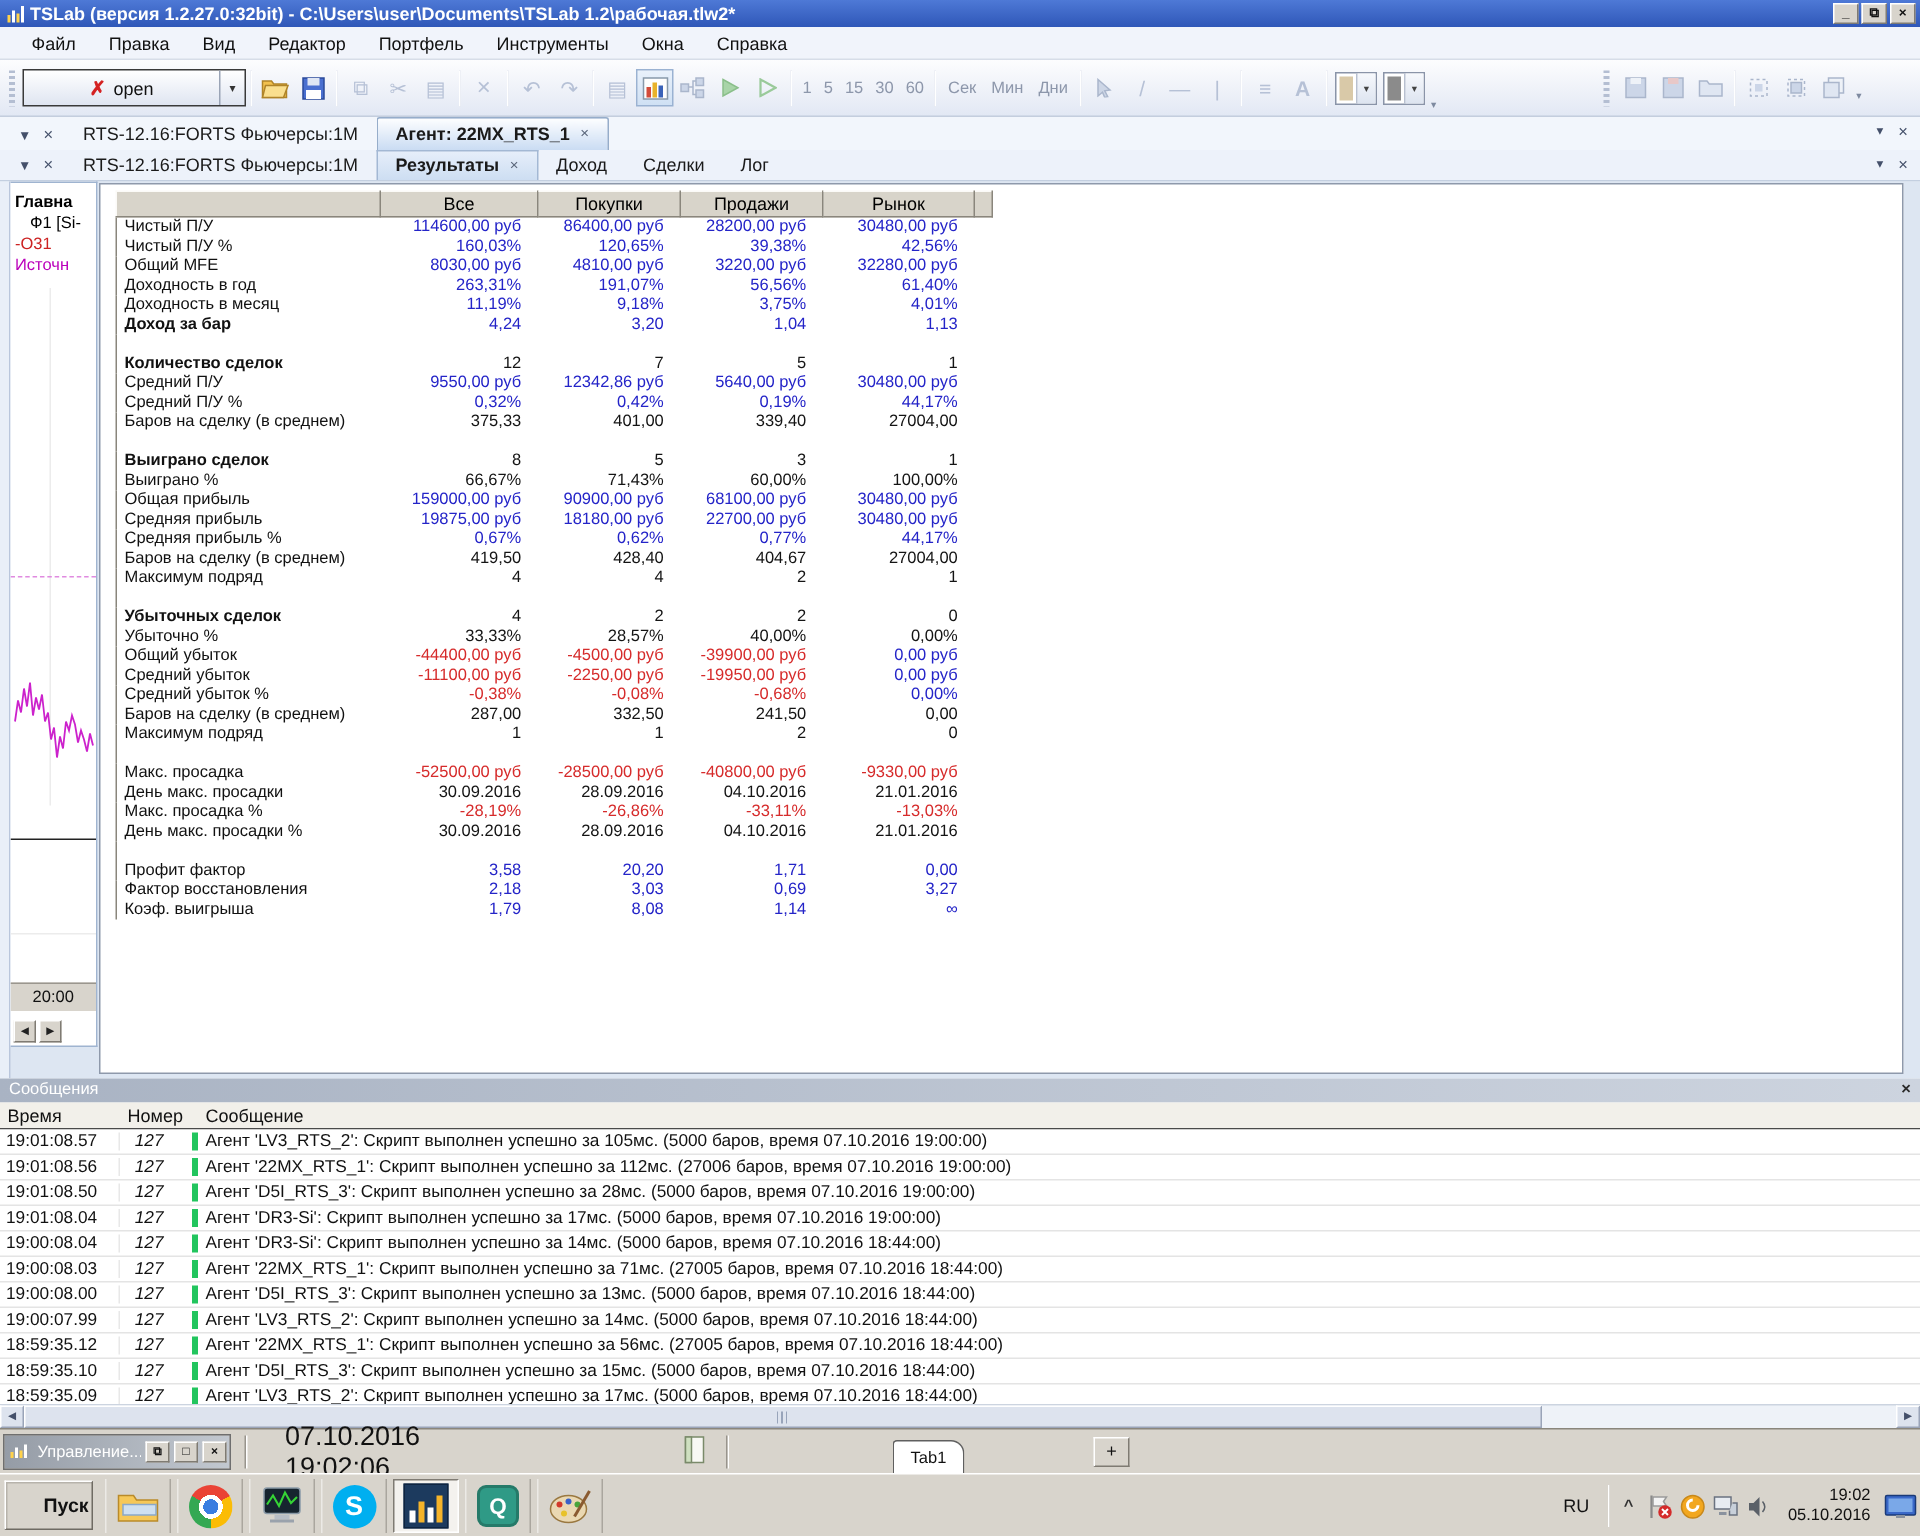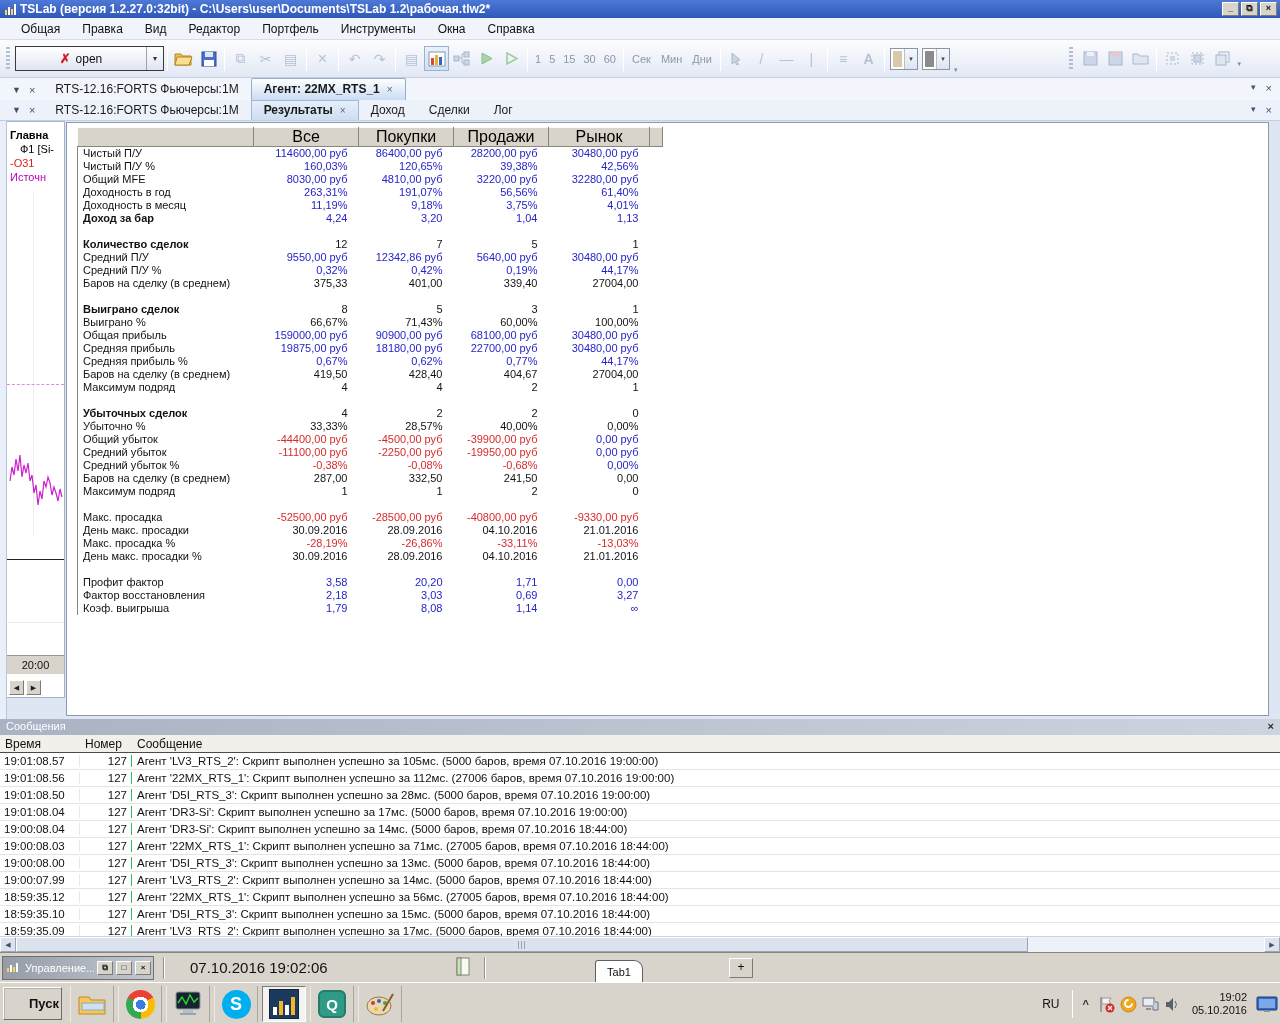--- a/index.html
+++ b/index.html
@@ -64,21 +64,21 @@
   .ssolid { position:absolute; left:0; right:0; top:437px; border-top:1px solid #222; }
   .sgrid-h { position:absolute; left:0; right:0; top:500px; border-top:1px solid #ececec; }
   .squig { position:absolute; left:1px; top:315px; }
   .timestrip { position:absolute; left:0; right:0; top:533px; height:19px; background:#d8d4cc; border-top:1px solid #9a968e; text-align:center; font-size:11px; line-height:18px; color:#111; }
   .snav { position:absolute; left:2px; top:558px; display:flex; gap:2px; }
   .snav .nbtn { width:15px; height:15px; background:#d8d4cc; border:1px solid; border-color:#fff #7f7b73 #7f7b73 #fff; font-size:7px; text-align:center; line-height:13px; color:#222; }
   .mainpanel { position:absolute; left:66px; top:1px; right:11px; bottom:3px; background:#fff; border:1px solid #8e99ab; }
 
   
   .stats { border-collapse:collapse; table-layout:fixed; margin:4px 0 0 10px; font-size:11px; }
-  .stats th { height:17px; background:#d8d4ca; border:1px solid; border-color:#fbfaf7 #8a867c #8a867c #fbfaf7; font-weight:normal; font-size:16px; padding:0 4px; }
+  .stats th { height:17px; background:#d8d4ca; border:1px solid; border-color:#fbfaf7 #8a867c #8a867c #fbfaf7; font-weight:normal; font-size:12px; padding:0 4px; }
   .stats th:nth-child(1){ width:176px; }
   .stats th:nth-child(2){ width:105px; }
   .stats th:nth-child(3){ width:95px; }
   .stats th:nth-child(4){ width:95px; }
   .stats th:nth-child(5){ width:101px; }
   .stats th:nth-child(6){ width:11px; }
   .stats td { height:13px; line-height:13px; padding:0; white-space:nowrap; overflow:hidden; }
   .stats tbody td:first-child { border-left:1px solid #8a867c; }
   td.lbl { padding-left:5px; color:#111;margin-left:24px; }
   td.lbl.b { font-weight:bold; }
@@ -89,35 +89,35 @@
   
   .messages { top:719px; height:233px; background:#fff; }
   .msg-title { height:16px; background:linear-gradient(90deg,#a9b3c3,#cdd4df); color:#fff; font-size:11px; line-height:15px; padding:0 6px; display:flex; }
   .msg-title .mt { flex:1; }
   .msg-title .mx { color:#2a2a2a; font-weight:bold; font-size:11px; }
   .msg-head { height:18px; background:#f2f0ea; border-bottom:1px solid #4a4a4a; display:grid; grid-template-columns:80px 52px 1fr; align-items:center; font-size:12px; color:#111; }
   .msg-head span { padding-left:5px; }
   .mrows { height:183px; overflow:hidden; background:#fff; }
   .mrow { display:grid; grid-template-columns:80px 52px 1fr; height:17px; align-items:center; border-bottom:1px solid #e4e4e4; font-size:11.5px; color:#111; }
   .mtime { padding-left:4px; border-right:1px solid #e8e8e8; }
-  .mnum { text-align:right; padding-right:4px; border-right:1px solid #22c55e; }
+  .mnum { text-align:right; padding-right:19px; border-right:4px solid #22c55e;font-style:italic; }
   .mtext { padding-left:5px; white-space:nowrap; overflow:hidden; }
   .msg-scroll { height:16px; background:#eef2f8; border-top:1px solid #ccd4e0; display:flex; }
   .sbtn { width:16px; height:15px; background:#dde3ee; border:1px solid; border-color:#fff #9aa4b8 #9aa4b8 #fff; font-size:7px; text-align:center; line-height:13px; color:#44506a; }
   .sthumb { width:1012px; background:#dde3ee; border:1px solid; border-color:#fff #9aa4b8 #9aa4b8 #fff; position:relative; }
   .sthumb::after { content:""; position:absolute; left:50%; top:3px; width:8px; height:8px; margin-left:-4px; background:repeating-linear-gradient(90deg,#98a4ba 0 1px,transparent 1px 3px); }
   .strack { flex:1; }
 
   
   .statusrow { top:952px; height:30px; background:#d8d4cc; border-top:1px solid #8a867c; display:flex; align-items:center; }
   .miniwin { width:152px; height:24px; margin-left:2px; background:linear-gradient(90deg,#959ca6,#c2c8d0); border:1px solid #6f6f6f; display:flex; align-items:center; padding:0 2px; gap:3px; }
   .miniwin .mtl { color:#fff; font-size:11px; flex:1; white-space:nowrap; overflow:hidden; }
   .mbtn { width:16px; height:14px; background:#d8d4cc; border:1px solid; border-color:#fff #7f7b73 #7f7b73 #fff; font-size:8px; line-height:12px; text-align:center; font-weight:bold; color:#111; }
   .srsep { width:2px; height:22px; border-left:1px solid #98948c; border-right:1px solid #fff; margin:0 9px; }
-  .dtx { font-size:15px; color:#111; margin-left:16px; width:150px; }
+  .dtx { font-size:18px; color:#111; margin-left:16px; width:150px; }
   .noteico { margin-left:116px; }
   .t1 { margin-left:100px; width:48px; height:22px; align-self:flex-end; background:#fff; border:1px solid #5f5f5f; border-bottom:none; border-radius:3px 9px 0 0; font-size:11px; display:flex; align-items:center; justify-content:center; color:#111; }
   .plusbtn { margin-left:86px; width:24px; height:20px; background:#d8d4cc; border:1px solid; border-color:#fff #7f7b73 #7f7b73 #fff; font-size:12px; text-align:center; line-height:17px; color:#111; }
 
   
   .taskbar { top:982px; height:42px; background:#d8d4cc; border-top:1px solid #fff; }
   .start { position:absolute; left:3px; top:4px; width:59px; height:33px; background:#d8d4cc; border:1px solid; border-color:#fff #6f6b63 #6f6b63 #fff; box-shadow:1px 1px 0 #b7b3ab inset; display:flex; align-items:center; gap:20px; padding:0 5px; font-weight:bold; font-size:13px; color:#111; }
   .qbtn { position:absolute; top:3px; width:44px; height:36px; display:flex; align-items:center; justify-content:center; border-left:1px solid #eceae6; border-right:1px solid #aaa69e; }
   .qbtn.pressed { background:#f4f2ee; border:1px solid; border-color:#7f7b73 #fff #fff #7f7b73; }
   .chrome { width:29px; height:29px; border-radius:50%; background:radial-gradient(circle,#3a7de0 0 5px,#fff 5px 8px,transparent 8px),conic-gradient(from -60deg,#ea4335 0 120deg,#fbbc05 0 240deg,#34a853 0 360deg); }
@@ -144,21 +144,21 @@
     </span>
   <span class="title-text">TSLab (версия 1.2.27.0:32bit) - C:\Users\user\Documents\TSLab 1.2\рабочая.tlw2*</span>
   <span style="display:flex">
     <span class="wbtn">_</span>
     <span class="wbtn">⧉</span>
     <span class="wbtn">×</span>
   </span>
 </div>
 
 <div class="band menubar">
-    <div class="mitem">Общая</div>
+    <div class="mitem">Файл</div>
     <div class="mitem">Правка</div>
     <div class="mitem">Вид</div>
     <div class="mitem">Редактор</div>
     <div class="mitem">Портфель</div>
     <div class="mitem">Инструменты</div>
     <div class="mitem">Окна</div>
     <div class="mitem">Справка</div>
   </div>
 
 <div class="band toolbar">

